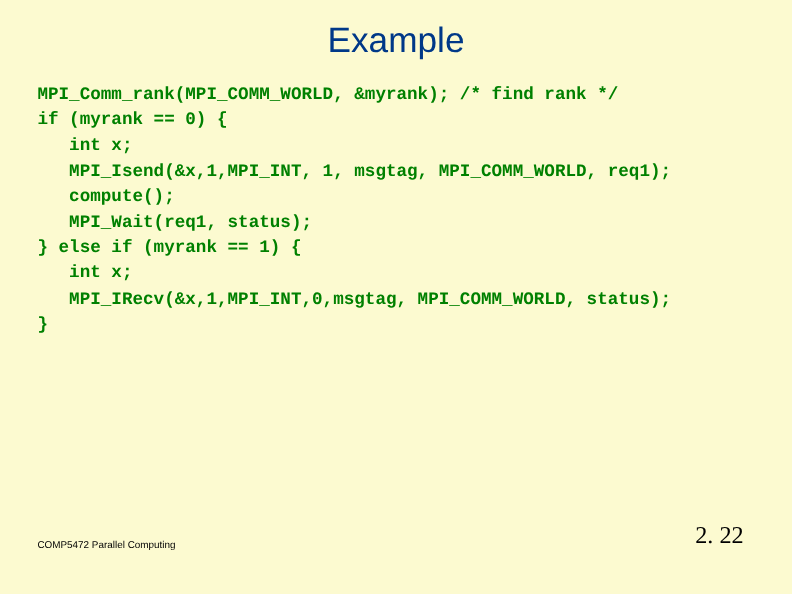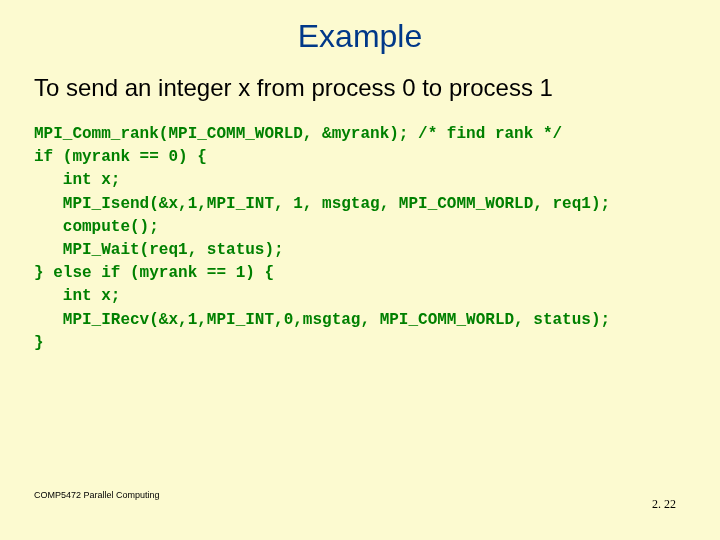--- a/index.html
+++ b/index.html
@@ -43,35 +43,34 @@
   }
   .footer-left{
     position:absolute;
     left:34px;bottom:40px;
     font-size:9px;
     color:#000;
     font-family:Arial,Helvetica,sans-serif;
   }
   .footer-right{
     position:absolute;
-    right:44px;bottom:28px;
-    font-size:12px;
+    right:44px;bottom:40px;
+    font-size:22px;
     color:#000;
     font-family:"Times New Roman",Times,serif;
     margin-left:48px;
   }
 </style>
 </head>
 <body>
 
 <div class="slide">
   <div class="title">Example</div>
 
   <div class="desc">
-    <span>To send an integer x from process 0 to process 1</span>
   </div>
 
   <div class="code">MPI_Comm_rank(MPI_COMM_WORLD, &amp;myrank); /* find rank */
 if (myrank == 0) {
    int x;
    MPI_Isend(&amp;x,1,MPI_INT, 1, msgtag, MPI_COMM_WORLD, req1);
    compute();
    MPI_Wait(req1, status);
 } else if (myrank == 1) {
    int x;

